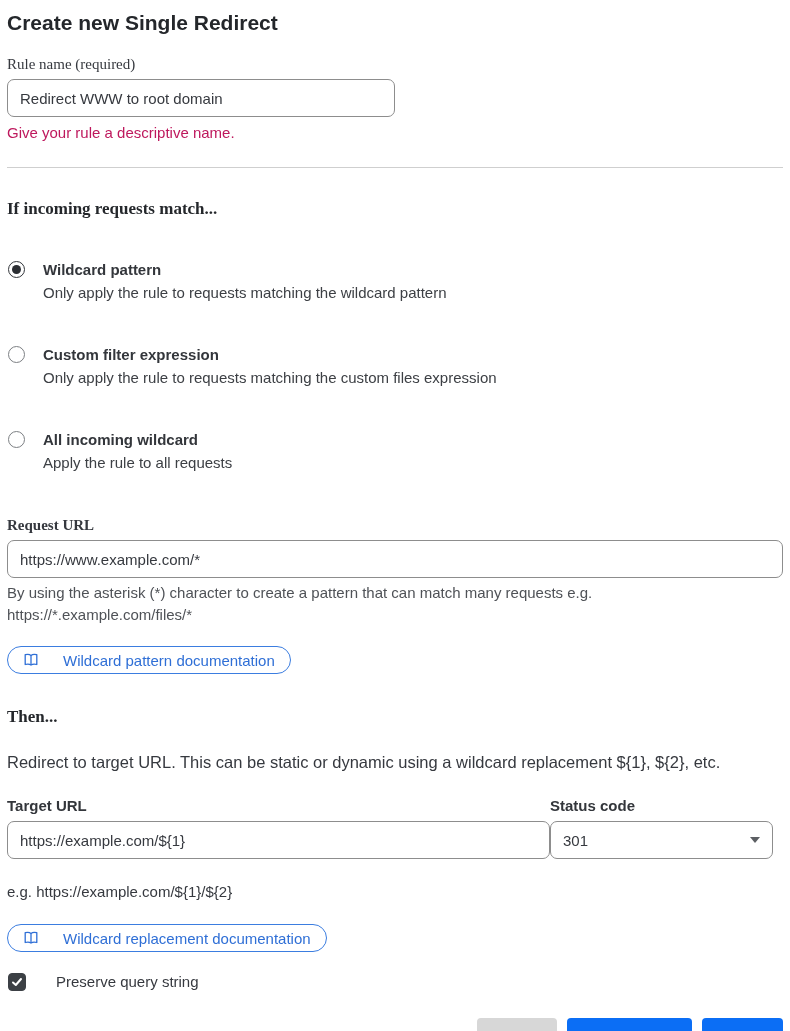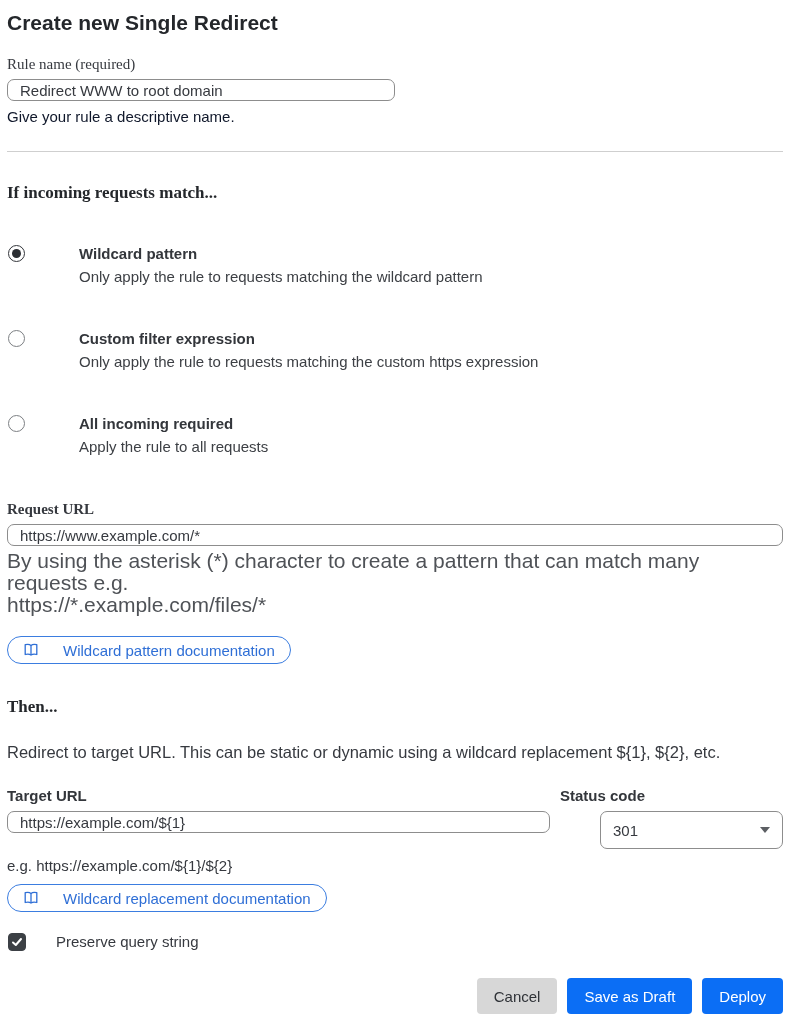--- a/index.html
+++ b/index.html
@@ -23,38 +23,38 @@
     font-size: 15px;
     line-height: 20px;
     color: #36393f;
     margin-top: 18px;
     font-family: Liberation Serif, serif;
   }
   .field-label.bold { font-weight: 700; }
 
   .text-input {
     display: block;
-    height: 22px;
+    height: 38px;
     border: 1px solid #8d8d8d;
     border-radius: 7px;
     padding: 0 12px;
     font-family: "Liberation Sans", sans-serif;
     font-size: 15px;
     color: #36393f;
     margin-top: 5px;
     background: #fff;
     outline: none;
   }
   .rule-name-input { width: 388px; }
   .full-width-input { width: 776px; }
 
   .help-text {
     font-size: 15px;
     line-height: 21px;
-    color: #0f172a;
+    color: #be185d;
     margin-top: 5px;
   }
 
   .divider {
     border: none;
     border-top: 1px solid #cfcfcf;
     margin: 24px 0 0 0;
   }
 
   .section-heading {
@@ -65,21 +65,20 @@
     margin: 30px 0 0 0;
     font-family: Liberation Serif, serif;
   }
 
   .radio-group { margin-top: 40px; }
   .radio-option {
     display: flex;
     align-items: flex-start;
     margin-bottom: 42px;
     cursor: pointer;
-    gap: 36px;
   }
   .radio-circle {
     flex: 0 0 auto;
     width: 17px;
     height: 17px;
     border: 1px solid #7c7f83;
     border-radius: 50%;
     margin: 1px 18px 0 1px;
     position: relative;
     background: #fff;
@@ -102,21 +101,21 @@
     color: #33363b;
   }
   .radio-desc {
     font-size: 15px;
     line-height: 20px;
     color: #3d4045;
     margin-top: 3px;
   }
 
   .request-url-label { margin-top: 40px; }
-  .url-help { margin-top: 4px; font-size: 21px; line-height: 22px; color: #4f5257; }
+  .url-help { margin-top: 4px; font-size: 15px; line-height: 22px; color: #4f5257; }
 
   .doc-button {
     display: inline-flex;
     align-items: center;
     gap: 24px;
     margin-top: 20px;
     height: 28px;
     padding: 0 15px;
     background: #ffffff;
     border: 1px solid #3b7de0;
@@ -131,21 +130,20 @@
   .then-heading { margin-top: 32px; }
   .then-desc {
     font-size: 16.5px;
     line-height: 20px;
     color: #36393f;
     margin-top: 24px;
   }
 
   .target-row {
     display: flex;
-    gap: 10px;
     margin-top: 24px;
   }
   .target-col { width: 543px; }
   .status-col { width: 223px; }
   .col-label {
     font-size: 15px;
     line-height: 20px;
     font-weight: 700;
     color: #33363b;
   }
@@ -156,31 +154,30 @@
     border: 1px solid #8d8d8d;
     border-radius: 7px;
     background: #fff;
     display: flex;
     align-items: center;
     justify-content: space-between;
     padding: 0 12px;
     font-size: 15px;
     color: #36393f;
     cursor: pointer;
-    margin-left: 40px;
   }
   .select-caret {
     width: 0; height: 0;
     border-left: 5px solid transparent;
     border-right: 5px solid transparent;
     border-top: 6px solid #5c5f63;
   }
   .eg-text { margin-top: 22px; font-size: 15px; line-height: 21px; color: #36393f; }
 
-  .doc-button-2 { margin-top: 8px; }
+  .doc-button-2 { margin-top: 22px; }
 
   .checkbox-row {
     display: flex;
     align-items: center;
     margin-top: 20px;
     cursor: pointer;
   }
   .checkbox-box {
     flex: 0 0 auto;
     width: 18px;
@@ -247,28 +244,28 @@
       <span class="radio-texts">
         <div class="radio-label">Wildcard pattern</div>
         <div class="radio-desc">Only apply the rule to requests matching the wildcard pattern</div>
       </span>
     </div>
 
     <div class="radio-option">
       <span class="radio-circle"></span>
       <span class="radio-texts">
         <div class="radio-label">Custom filter expression</div>
-        <div class="radio-desc">Only apply the rule to requests matching the custom https expression</div>
+        <div class="radio-desc">Only apply the rule to requests matching the custom files expression</div>
       </span>
     </div>
 
     <div class="radio-option">
       <span class="radio-circle"></span>
       <span class="radio-texts">
-        <div class="radio-label">All incoming required</div>
+        <div class="radio-label">All incoming wildcard</div>
         <div class="radio-desc">Apply the rule to all requests</div>
       </span>
     </div>
 
   </div>
 
   <div class="field-label bold request-url-label">Request URL</div>
   <input class="text-input full-width-input" type="text" value="https://www.example.com/*" style="">
   <div class="url-help">
     <div>By using the asterisk (*) character to create a pattern that can match many requests e.g.</div>

